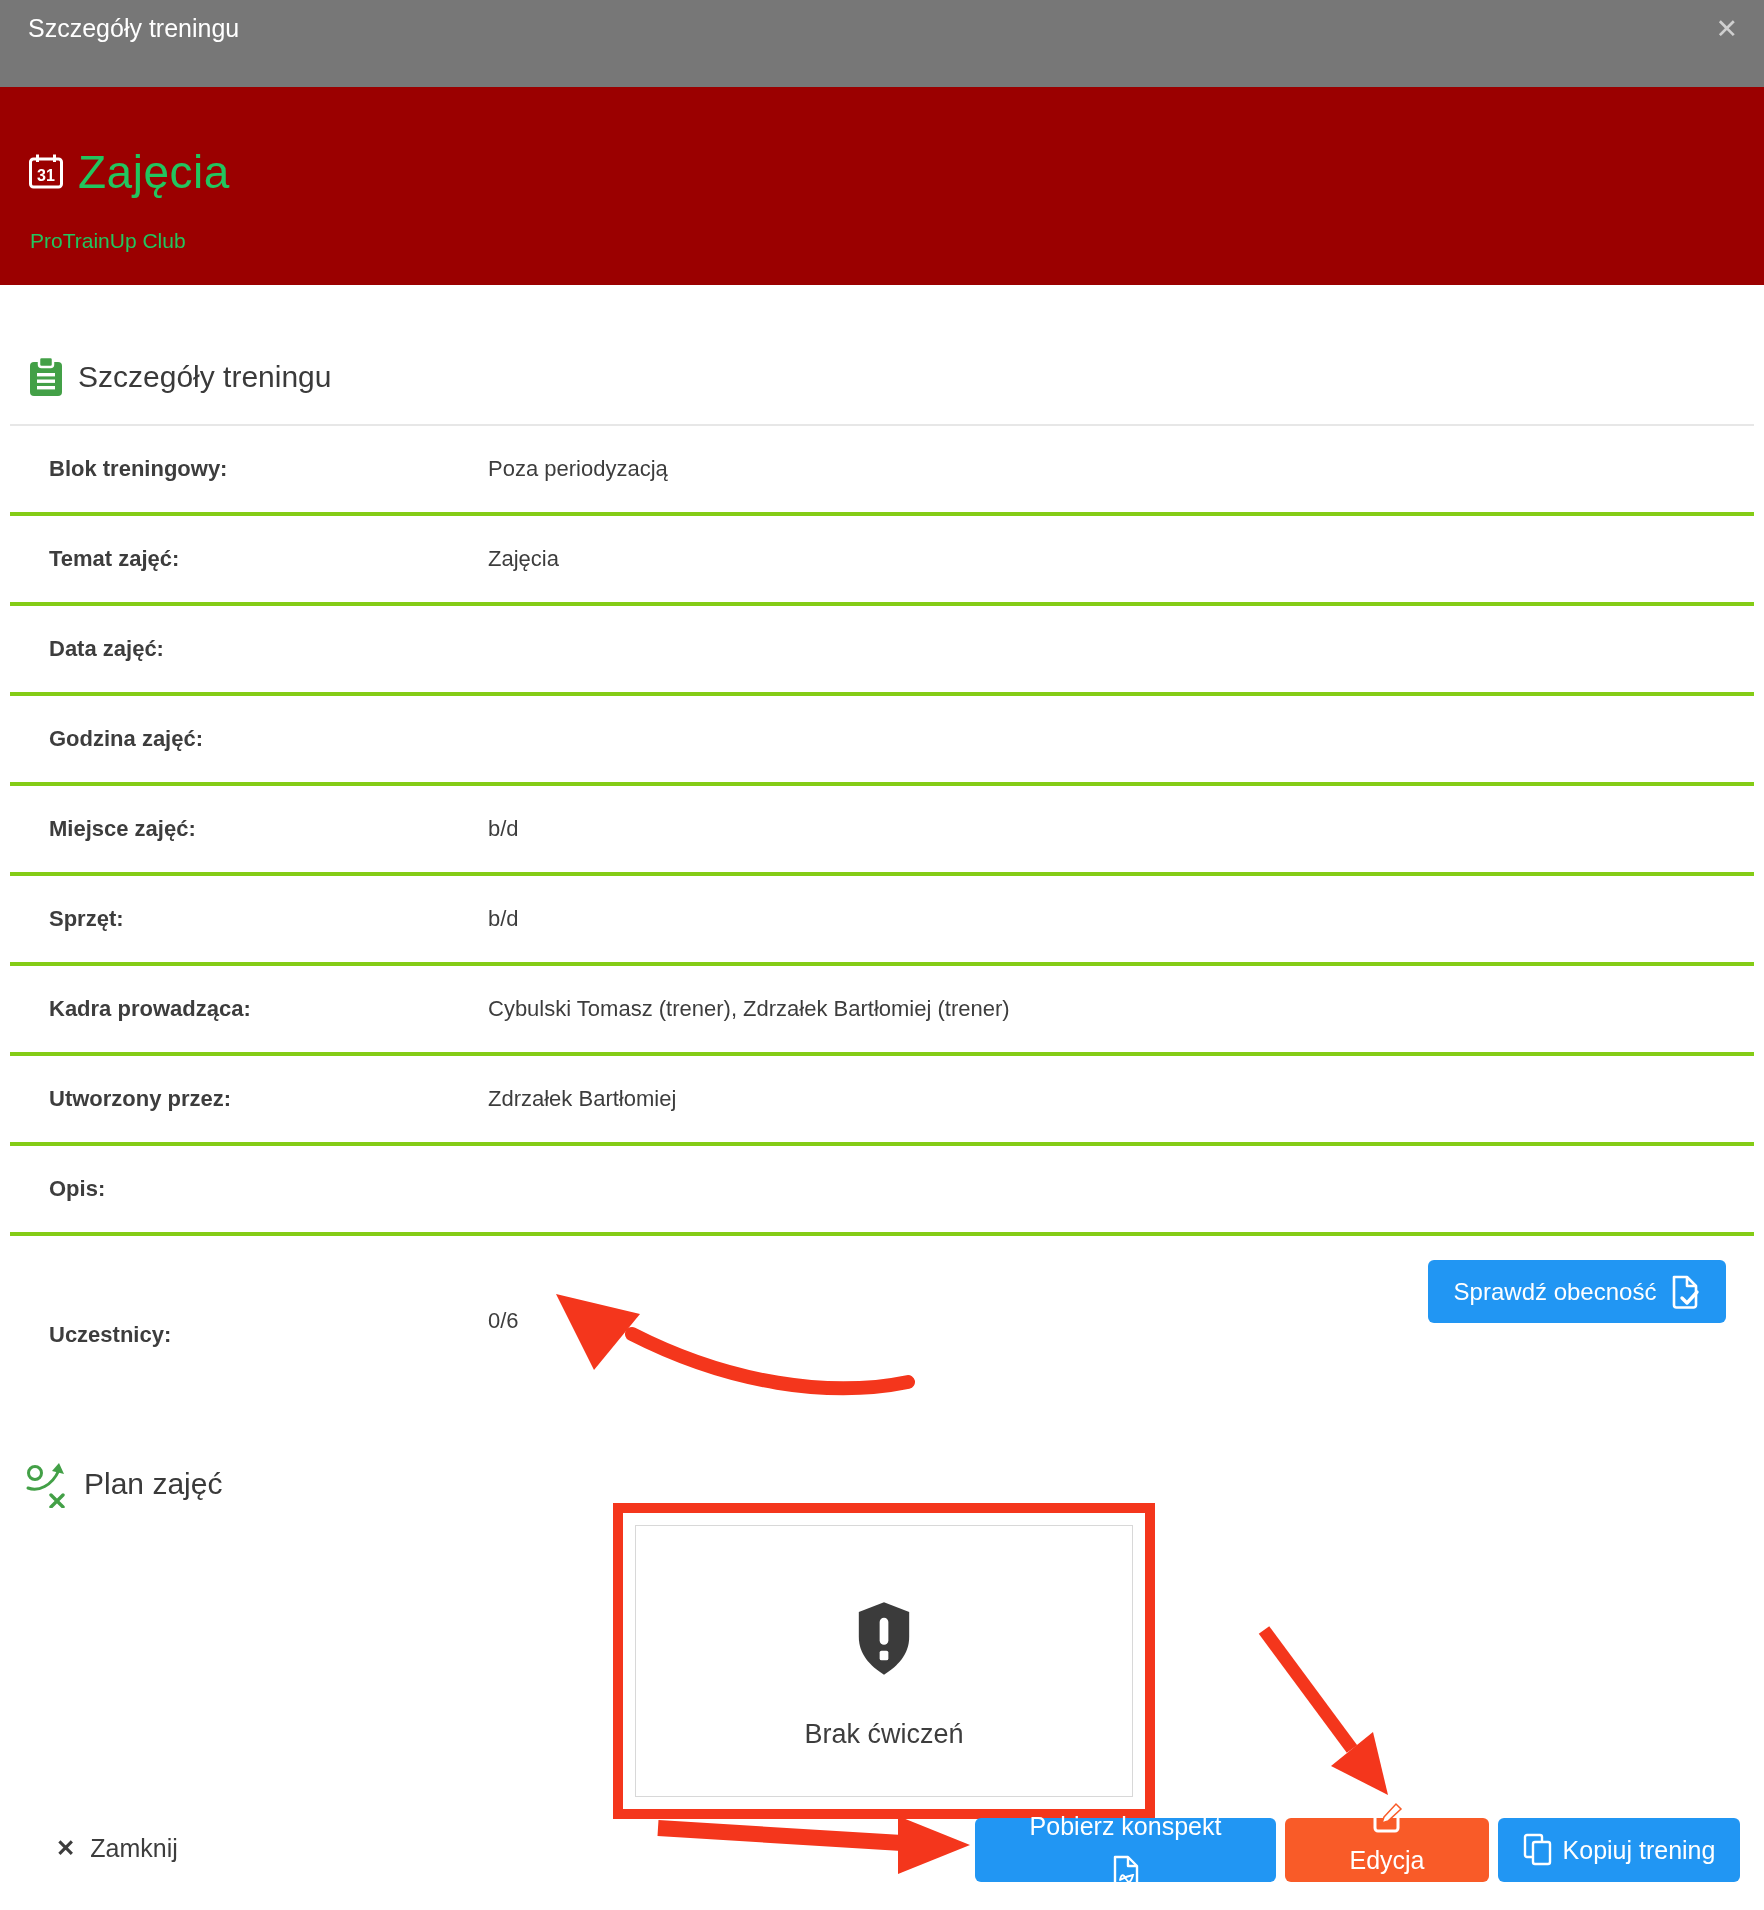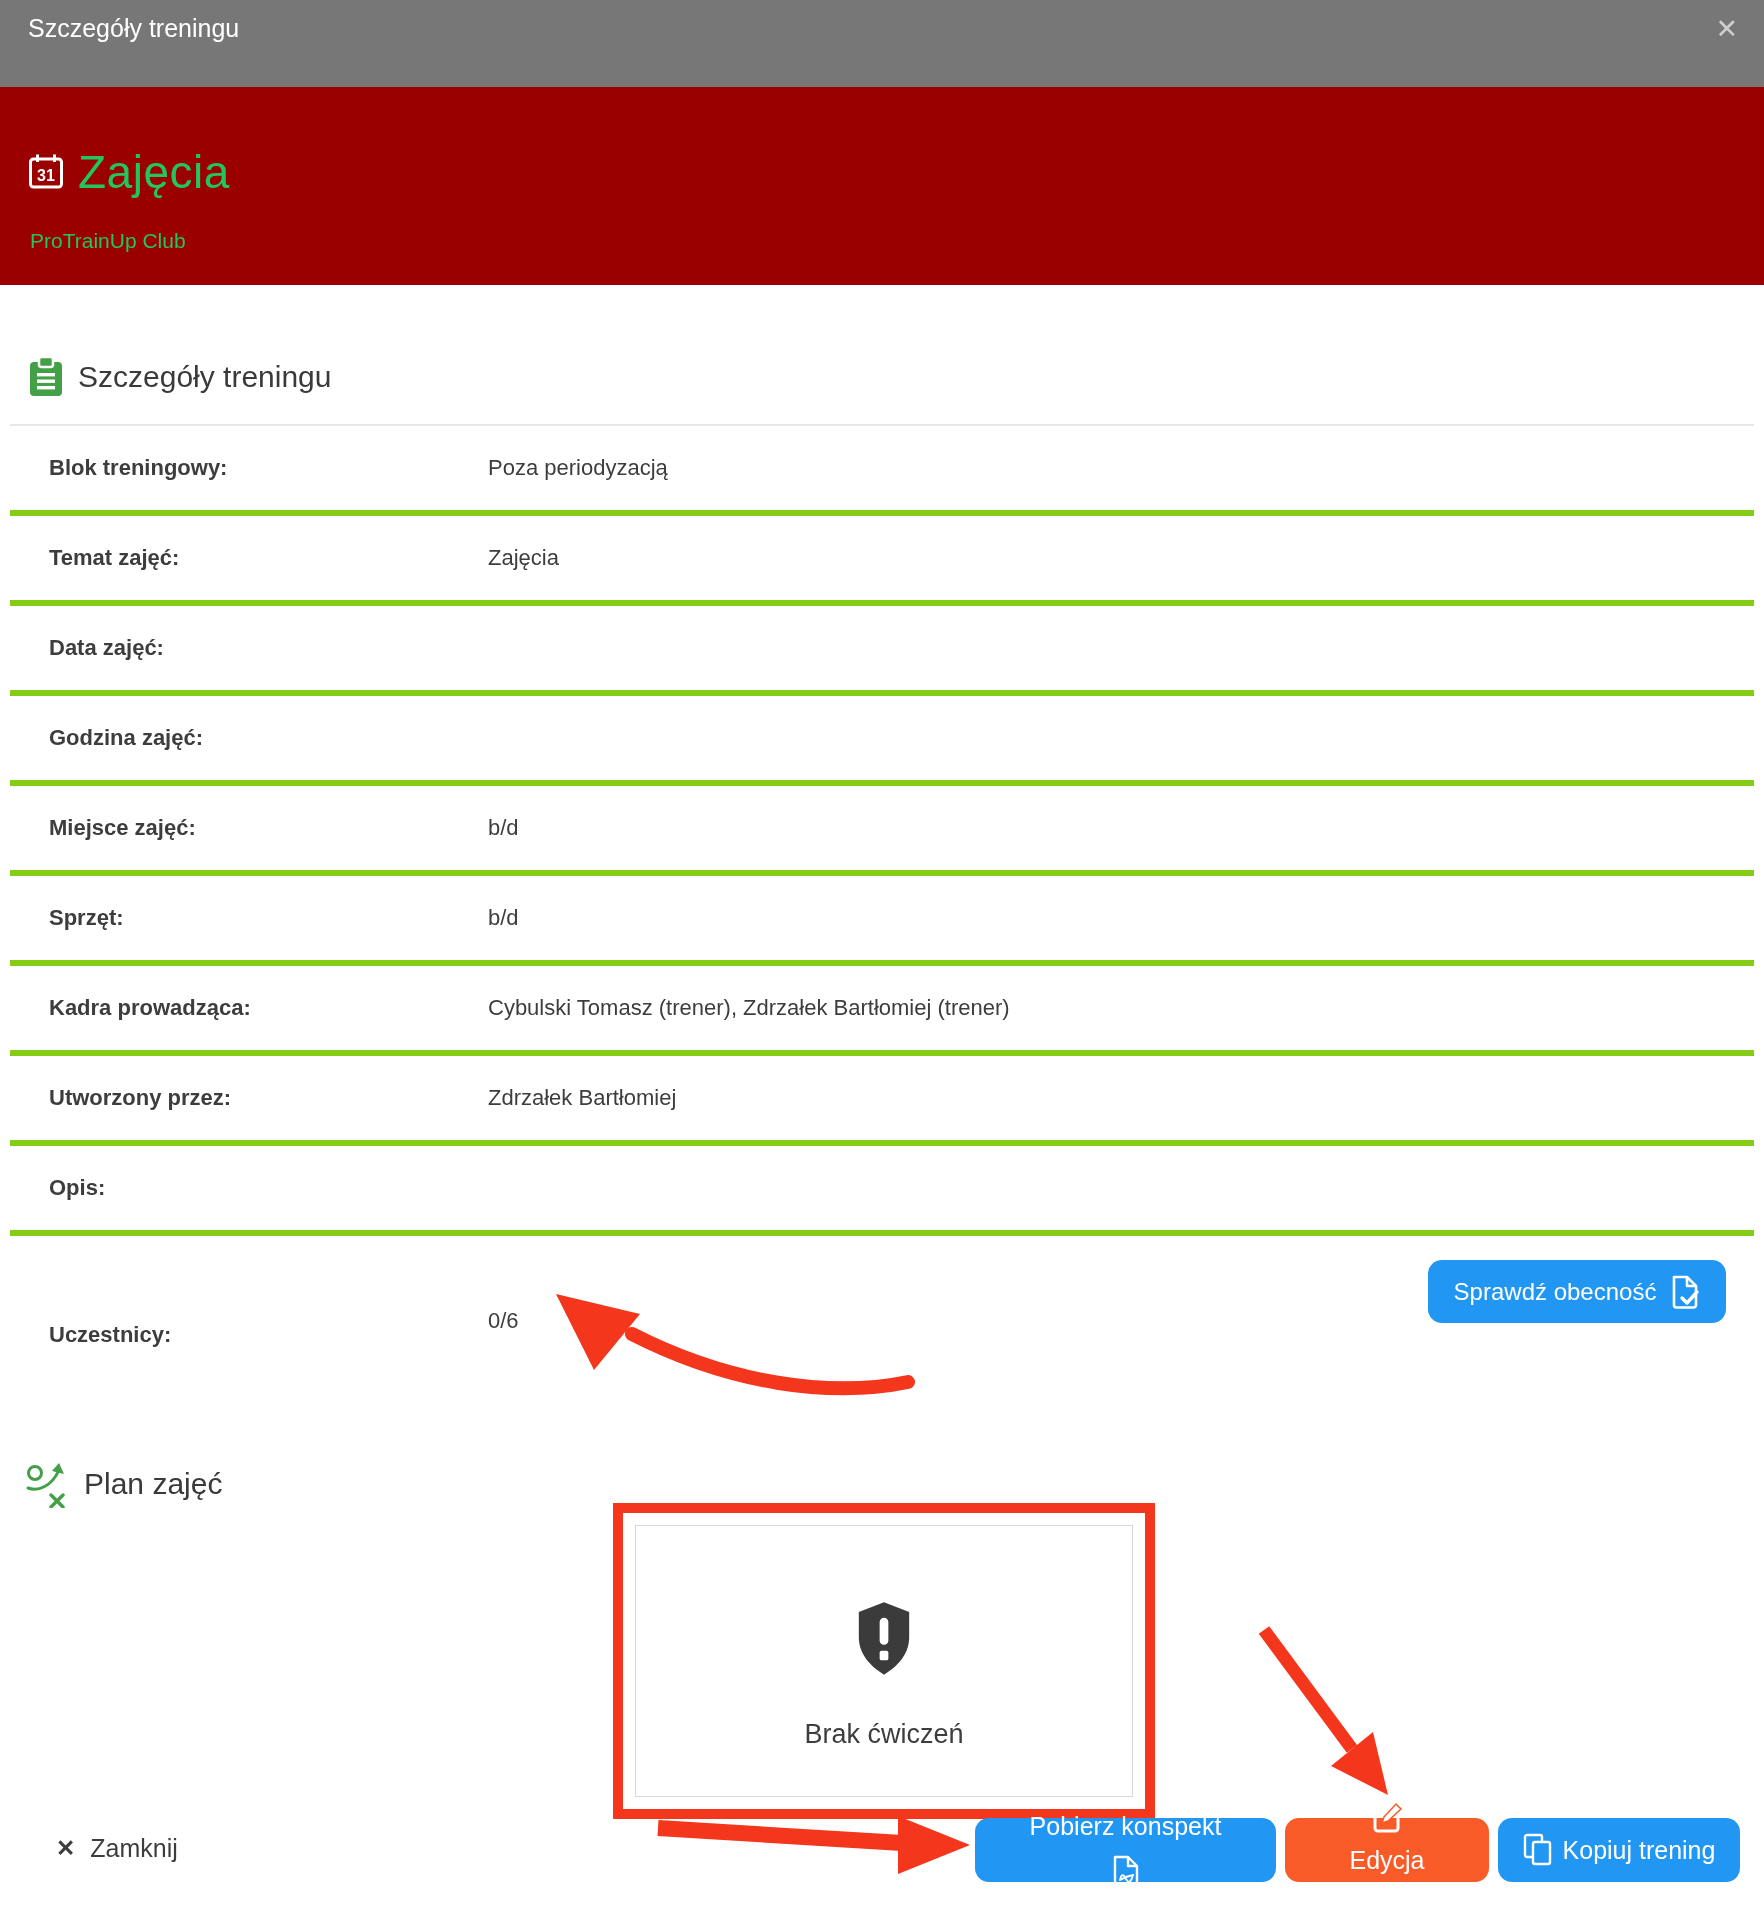--- a/index.html
+++ b/index.html
@@ -21,30 +21,30 @@
   .banner .big-title { font-size:46px; font-weight:500; letter-spacing:0.5px; }
   .banner .subtitle { position:absolute; left:30px; top:142px; font-size:21px; }
 
   
   .section-header { display:flex; align-items:center; gap:14px; }
   .section-title { font-size:30px; color:#3a3a3a; }
   .sh1 { margin:71px 0 0 28px; height:42px; }
 
   
   .table { margin:26px 10px 0 10px; border-top:2px solid #e7e7e7; }
-  .trow { display:flex; align-items:center; min-height:90px; border-bottom:6px solid #84cc16; }
+  .trow { display:flex; align-items:center; min-height:90px; border-bottom:4px solid #84cc16; }
   .cell-label { width:478px; padding-left:39px; font-size:22px; font-weight:700; flex:none; }
   .cell-value { font-size:22px; flex:1; padding-right:20px; }
   .muted { color:#9e9e9e; margin-left:6px; }
   .trow.participants { border-bottom:none; height:130px; align-items:center;margin-top:34px; }
   .trow.participants .cell-value { align-self:flex-start; padding-top:38px; }
 
   
   .btn { display:flex; align-items:center; justify-content:center; gap:14px;
-         border:none; border-radius:14px; color:#fff; cursor:pointer;
+         border:none; border-radius:6px; color:#fff; cursor:pointer;
          font-family:"Liberation Sans", sans-serif; }
   .btn-blue { background:#2196f3; }
   .btn-orange { background:#f95b28;flex-direction:column; }
   #attendance-btn { position:absolute; left:1428px; top:1260px; width:298px; height:63px; font-size:24px; }
 
   
   #plan-header { position:absolute; left:26px; top:1460px; }
 
   
   #empty-box { position:absolute; left:613px; top:1471px; width:542px; height:316px;

